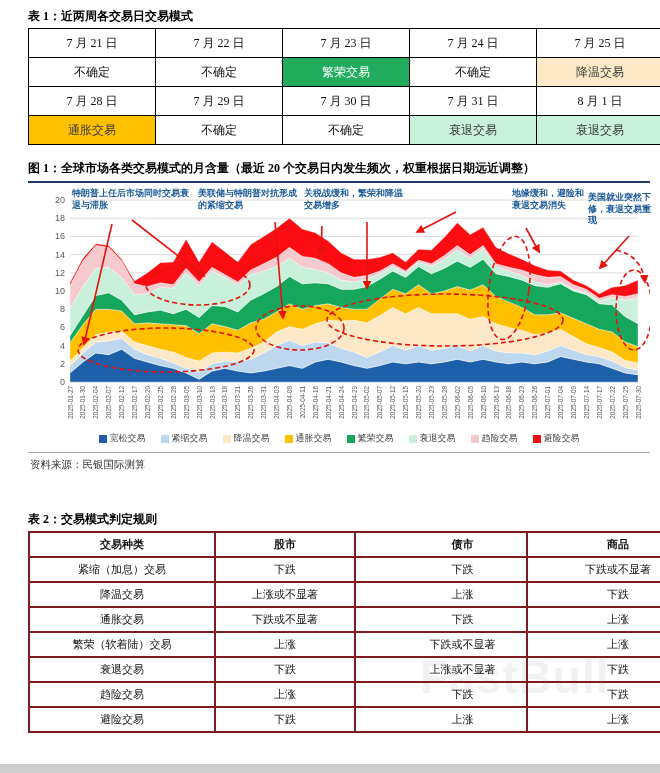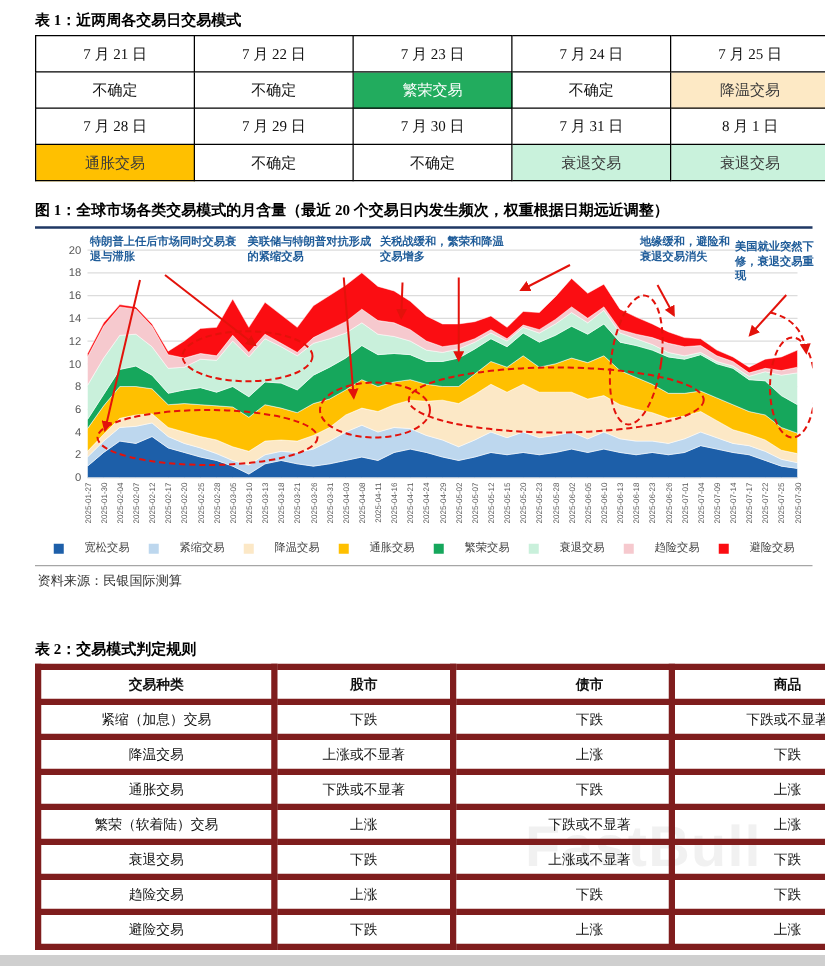--- a/index.html
+++ b/index.html
@@ -6,41 +6,41 @@
   body{width:660px;height:773px;background:#ffffff;position:relative;
        font-family:"Liberation Serif",serif;color:#111;overflow:hidden;}
   .sec-title{position:absolute;font-size:12px;font-weight:bold;color:#000;}
   
   table{border-collapse:collapse;table-layout:fixed;}
   #table1{position:absolute;left:28px;top:28px;width:621px;}
   #table1 td{border:1px solid #000;text-align:center;vertical-align:middle;
              height:26px;font-size:12px;width:124px;}
   #table2{position:absolute;left:28px;top:531px;width:621px;
           border-top:2px solid #000;border-bottom:2px solid #000;}
-  #table2 td,#table2 th{border:5px solid #7f1d1d;text-align:center;vertical-align:middle;
+  #table2 td,#table2 th{border:2px solid #7f1d1d;text-align:center;vertical-align:middle;
           height:21px;font-size:11px;font-weight:normal;}
   #table2 th{font-weight:bold;}
   #table2 .c0{width:182px;} #table2 .c1{width:136px;}
   #table2 .c2{width:125px;padding-left:44px;} #table2 .c3{width:178px;}
   
   #fig-rule{position:absolute;left:28px;top:181px;width:622px;height:2px;background:#1F3864;}
   #chart{position:absolute;left:28px;top:188px;width:622px;height:258px;}
   #plot-svg{position:absolute;left:0;top:0;}
   .ann{position:absolute;font-family:"Liberation Sans",sans-serif;font-weight:bold;
        font-size:9px;color:#1F5C99;line-height:1.3;}
   #ann0{left:44px;top:0;width:118px;}
   #ann1{left:170px;top:0;width:104px;}
   #ann2{left:276px;top:0;width:104px;}
   #ann3{left:380px;top:0;width:98px;}
   #ann4{left:484px;top:0;width:72px;}
   #ann5{left:560px;top:4px;width:64px;}
   #legend{position:absolute;left:0;top:244px;width:622px;display:flex;
           justify-content:center;gap:15px;font-family:"Liberation Sans",sans-serif;
           font-size:9px;color:#404040;align-items:center;}
-  .lg-item{display:flex;align-items:center;gap:17px;}
+  .lg-item{display:flex;align-items:center;gap:3px;}
   .lg-sq{width:8px;height:8px;display:inline-block;}
   #src-rule{position:absolute;left:28px;top:452px;width:622px;height:1px;background:#A6A6A6;}
   #source{position:absolute;left:30px;top:458px;font-size:10.5px;color:#333;}
   #footer{position:absolute;left:30px;top:747px;font-size:10.5px;color:#111;margin-top:19px;}
   #watermark{position:absolute;left:420px;top:650px;font-family:"Liberation Sans",sans-serif;
              font-weight:bold;font-size:46px;color:rgba(120,120,120,0.10);letter-spacing:1px;text-align:center;}
   #bottom-strip{position:absolute;left:0;top:764px;width:660px;height:9px;background:#cfcfcf;}
 </style>
 </head>
 <body>

